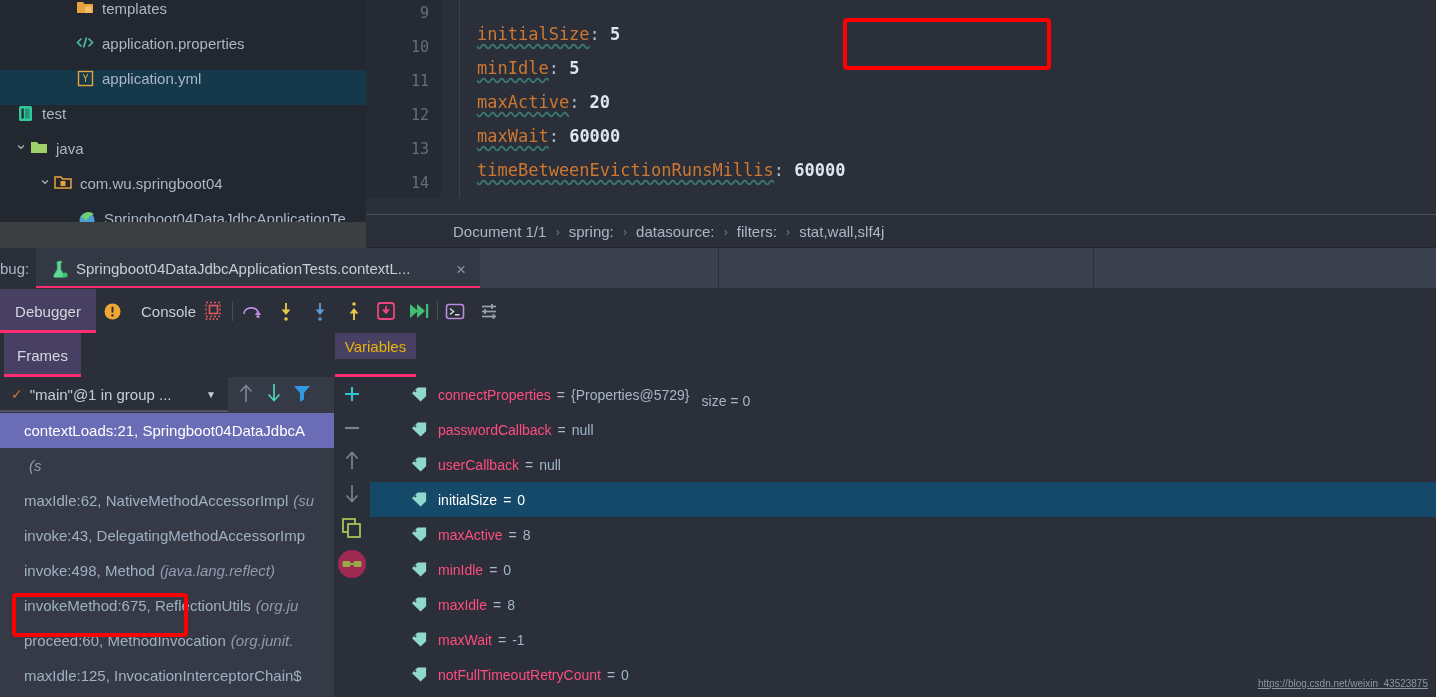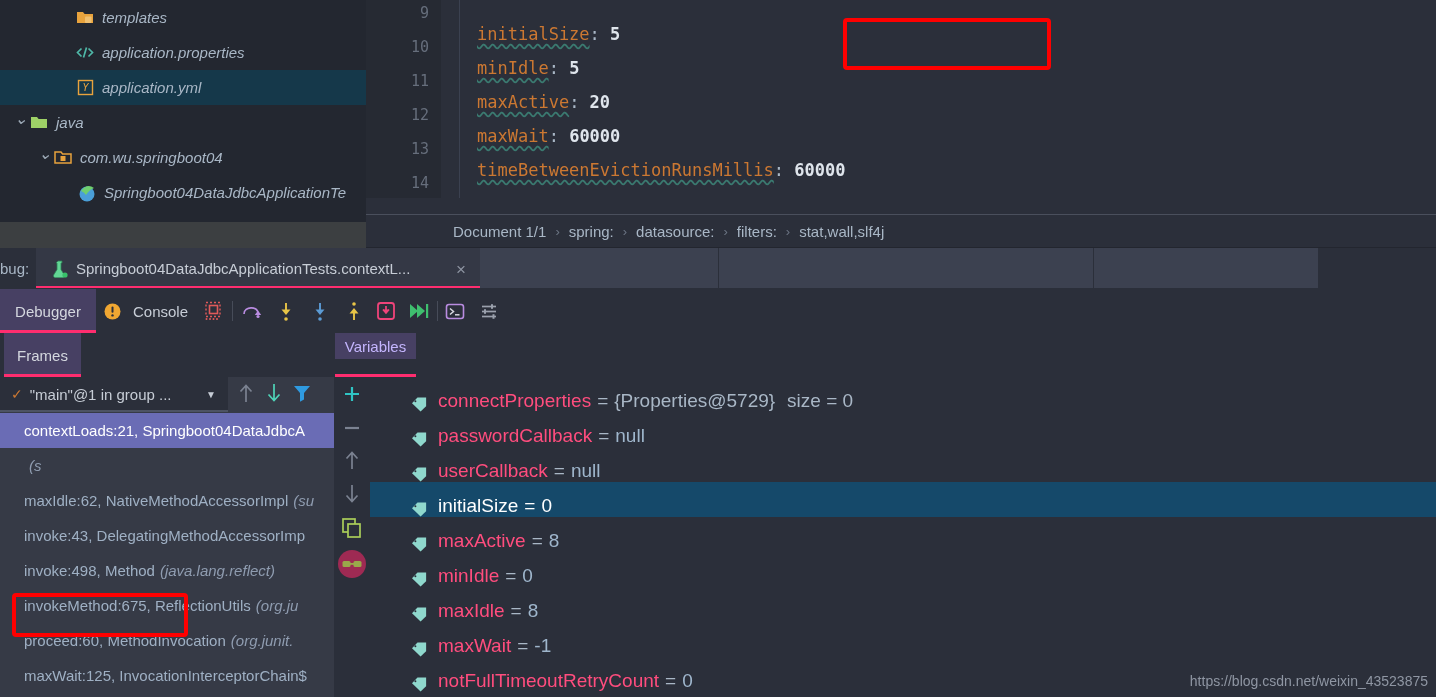--- a/index.html
+++ b/index.html
@@ -10,22 +10,22 @@
     overflow: hidden;
   }
   #root { position: relative; width: 1436px; height: 697px; background: #3c3f41; }
 
   
   .tree {
     position: absolute; left: 0; top: 0; width: 366px; height: 222px;
     background: #232730; overflow: hidden;
   }
   .tree-row {
-    position: relative; height: 35px; display: flex; align-items: center;
-    font-size: 15px; color: #9aa7b4; white-space: nowrap; font-style: italic;
+    position: relative; height: 35px; display: flex; align-items: flex-start;
+    font-size: 15px; color: #9aa7b4; white-space: nowrap;
   }
   .tree-row.sel { background: #15384a; }
   .tree-row .arrow {
     width: 14px; text-align: center; font-size: 11px; color: #9aa7b4;
     flex: 0 0 auto; line-height: 1;
   }
   .tree-row .tr-icon { flex: 0 0 auto; width: 22px; text-align: center; line-height: 0; }
   .tree-row .tr-label { margin-left: 6px; color: #a9b7c6; }
 
   
@@ -89,21 +89,21 @@
     position: absolute; left: 366px; top: 247px; width: 1070px; height: 1px; background: #23262f;
   }
 
   
   .debugpane {
     position: absolute; left: 0; top: 248px; width: 1436px; height: 449px;
     background: #2b2f3a;
   }
   
   .tabstrip {
-    position: absolute; left: 0; top: 0; width: 1318px; height: 41px; background: #3c4150;
+    position: absolute; left: 0; top: 0; width: 1436px; height: 41px; background: #3c4150;
   }
   .strip-left {
     position: absolute; left: 0; top: 0; width: 40px; height: 41px;
     background: #2b2f3a; display: flex; align-items: center;
     font-size: 15px; color: #a9b7c6; overflow: hidden;
   }
   .run-tab {
     position: absolute; left: 36px; top: 0; width: 444px; height: 41px;
     background: #343845; display: flex; align-items: center; padding-left: 16px;
     font-size: 15px; color: #c7cdd6; white-space: nowrap;
@@ -118,37 +118,37 @@
   
   .toolrow { position: absolute; left: 0; top: 41px; width: 1215px; height: 44px; background: #2b2f3a; }
   .dbg-tab {
     position: absolute; left: 0; top: 0; width: 96px; height: 44px;
     background: #474063; display: flex; align-items: center; justify-content: center;
     font-size: 15px; color: #d4d7df;
   }
   .dbg-tab-underline { position: absolute; left: 0; top: 41px; width: 96px; height: 3px; background: #ff2d6f; }
   .console-tab {
     position: absolute; left: 104px; top: 0; height: 44px; display: flex; align-items: center;
-    gap: 12px; font-size: 15px; color: #c7cdd6;
+    gap: 20px; font-size: 15px; color: #c7cdd6;
   }
   .tb-icon { position: absolute; top: 0; height: 44px; display: flex; align-items: center; justify-content: center; }
   .tb-sep { position: absolute; top: 12px; width: 1px; height: 20px; background: #474c59; }
 
   
   .hdrrow { position: absolute; left: 0; top: 85px; width: 1436px; height: 44px; background: #2b2f3a; }
   .frames-tab {
     position: absolute; left: 4px; top: 0; width: 77px; height: 44px;
     background: #474063; display: flex; align-items: center; justify-content: center;
     font-size: 15px; color: #d4d7df;
   }
   .frames-tab-underline { position: absolute; left: 4px; top: 41px; width: 77px; height: 3px; background: #ff2d6f; }
   .vars-tab {
     position: absolute; left: 335px; top: 0; width: 81px; height: 26px;
     background: #474063; display: flex; align-items: center; justify-content: center;
-    font-size: 15px; color: #c4b5fd;
+    font-size: 15px; color: #eab308;
   }
   .vars-tab-underline { position: absolute; left: 335px; top: 41px; width: 81px; height: 3px; background: #ff2d6f; }
 
   
   .frames-panel {
     position: absolute; left: 0; top: 129px; width: 334px; height: 320px; background: #363a46;
   }
   .thread-combo {
     position: absolute; left: 0; top: 0; width: 228px; height: 34px; background: #2b2f3a;
     display: flex; align-items: center; font-size: 15px; color: #c7cdd6; padding-left: 11px; gap: 7px;
@@ -167,39 +167,39 @@
 
   
   .sidestrip { position: absolute; left: 334px; top: 129px; width: 36px; height: 320px; background: #2b2f3a; }
   .sidestrip .si { position: absolute; left: 0; width: 36px; height: 30px; display: flex; align-items: center; justify-content: center; }
 
   
   .vars-panel {
     position: absolute; left: 370px; top: 129px; width: 1066px; height: 320px; background: #2b2f3a;
   }
   .var-row {
-    height: 35px; display: flex; align-items: flex-end; padding-left: 41px;
-    font-size: 19px; white-space: nowrap;
+    height: 35px; display: flex; align-items: center; padding-left: 41px;
+    font-size: 14px; white-space: nowrap;
   }
   .var-row.sel { background: #15496a; }
   .var-name { color: #ff4d7e; padding-left: 10px; }
   .var-row.sel .var-name { color: #ffffff; }
   .var-eq { color: #a9b7c6; padding: 0 6px; }
   .var-row.sel .var-eq { color: #ffffff; }
   .var-val { color: #9fb6cc; }
   .var-row.sel .var-val { color: #ffffff; }
   .var-val.obj { color: #a9b7c6; }
   .var-extra { color: #a9b7c6; padding-left: 12px; margin-top: 12px; }
   .hl-var {
     position: absolute; left: 12px; top: 345px; width: 176px; height: 44px;
     border: 4px solid #ff0000; border-radius: 4px; pointer-events: none;
   }
 
   .watermark {
-    position: absolute; right: 8px; bottom: 8px; font-size: 14px; color: #8f96a3;
+    position: absolute; right: 8px; bottom: 8px; font-size: 10px; color: #8f96a3; text-decoration: underline;
   }
 </style>
 </head>
 <body>
 
 <div id="root">
 
   <div class="tree" id="tree">
       <div class="tree-row" style="padding-left: 60px;">
         <span class="arrow"></span>
@@ -220,20 +220,29 @@
           </svg></span>
         <span class="tr-label">application.properties</span>
       </div>
       <div class="tree-row sel" style="padding-left: 60px;">
         <span class="arrow"></span>
         <span class="tr-icon"><svg width="17" height="17" viewBox="0 0 17 17">
             <rect x="1.5" y="1.5" width="14" height="14" fill="none" stroke="#e8a33d" stroke-width="1.4"></rect>
             <text x="8.5" y="12" font-size="10" fill="#e8a33d" text-anchor="middle" font-family="DejaVu Sans Mono, monospace">Y</text>
           </svg></span>
         <span class="tr-label">application.yml</span>
+      </div>
+      <div class="tree-row" style="padding-left: 0px;">
+        <span class="arrow"></span>
+        <span class="tr-icon"><svg width="15" height="17" viewBox="0 0 15 17">
+            <rect x="1" y="1" width="13" height="15" rx="1.5" fill="#2fc99a"></rect>
+            <rect x="3.5" y="3.5" width="2.2" height="10" fill="#1d2733"></rect>
+            <rect x="7" y="3.5" width="4.5" height="10" fill="#1d2733" opacity="0.35"></rect>
+          </svg></span>
+        <span class="tr-label">test</span>
       </div>
       <div class="tree-row" style="padding-left: 14px;">
         <span class="arrow" style="font-size: 16px; position: relative; top: -4px;">⌄</span>
         <span class="tr-icon"><svg width="18" height="15" viewBox="0 0 18 15">
             <path d="M1 2 h6 l1.6 2 H17 v9 H1 z" fill="#9ed167"></path>
           </svg></span>
         <span class="tr-label">java</span>
       </div>
       <div class="tree-row" style="padding-left: 38px;">
         <span class="arrow" style="font-size: 16px; position: relative; top: -4px;">⌄</span>
@@ -472,21 +481,21 @@
           </div>
           <div class="frame-row">
             <span>invokeMethod:675, ReflectionUtils</span>
             <i>(org.ju</i>
           </div>
           <div class="frame-row">
             <span>proceed:60, MethodInvocation</span>
             <i>(org.junit.</i>
           </div>
           <div class="frame-row">
-            <span>maxWait:125, InvocationInterceptorChain$</span>
+            <span>maxIdle:125, InvocationInterceptorChain$</span>
           </div>
           <div class="frame-row"></div>
         </div>
     </div>
 
     <div class="sidestrip">
       <div class="si" style="top:2px;">
         <svg width="20" height="20" viewBox="0 0 20 20">
             <path d="M10 3 v14 M3 10 h14" stroke="#2fc4c4" stroke-width="2.2" fill="none"></path>
           </svg>

